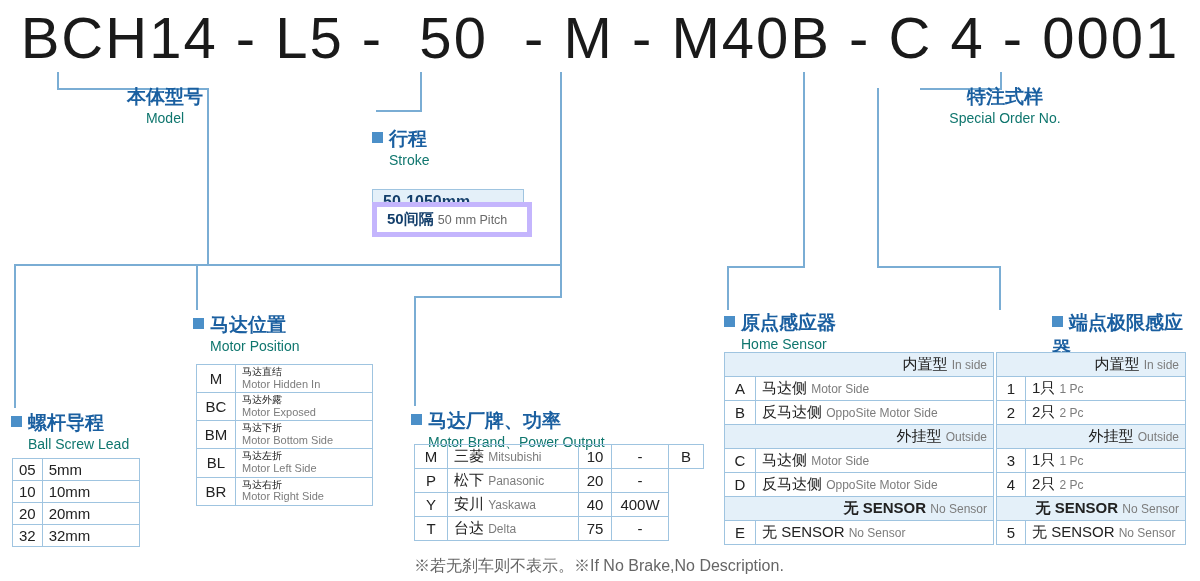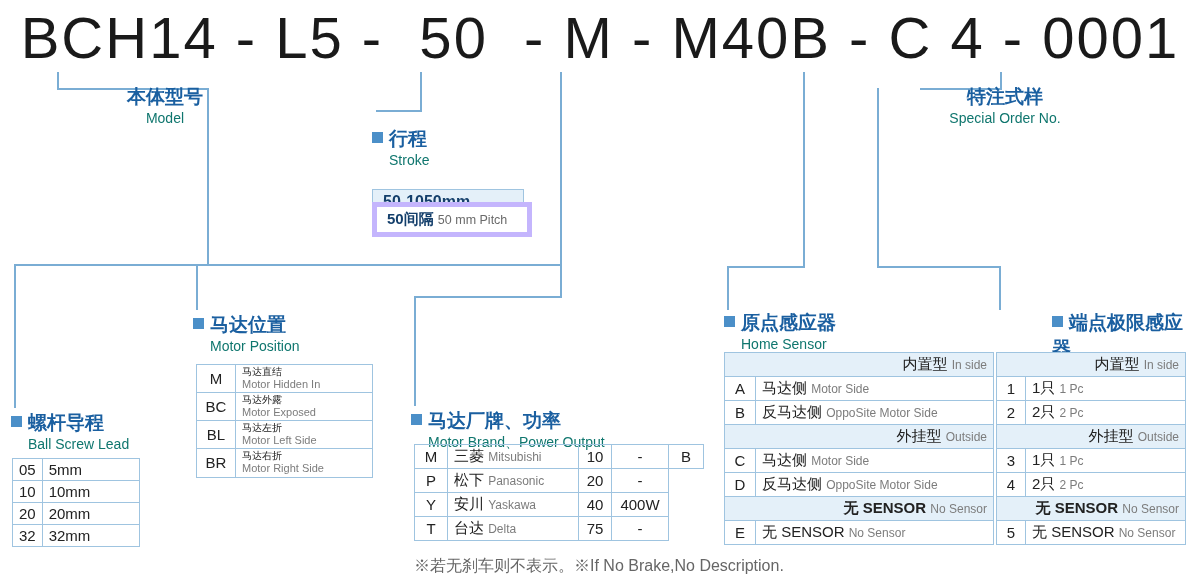--- a/index.html
+++ b/index.html
@@ -191,20 +191,27 @@
       </td>
     </tr>
     <tr>
       <td class="k">BC</td>
       <td>
         <span class="cnm">马达外露</span>
         <span class="enm">Motor Exposed</span>
       </td>
     </tr>
     <tr>
+      <td class="k">BM</td>
+      <td>
+        <span class="cnm">马达下折</span>
+        <span class="enm">Motor Bottom Side</span>
+      </td>
+    </tr>
+    <tr>
       <td class="k">BL</td>
       <td>
         <span class="cnm">马达左折</span>
         <span class="enm">Motor Left Side</span>
       </td>
     </tr>
     <tr>
       <td class="k">BR</td>
       <td>
         <span class="cnm">马达右折</span>

